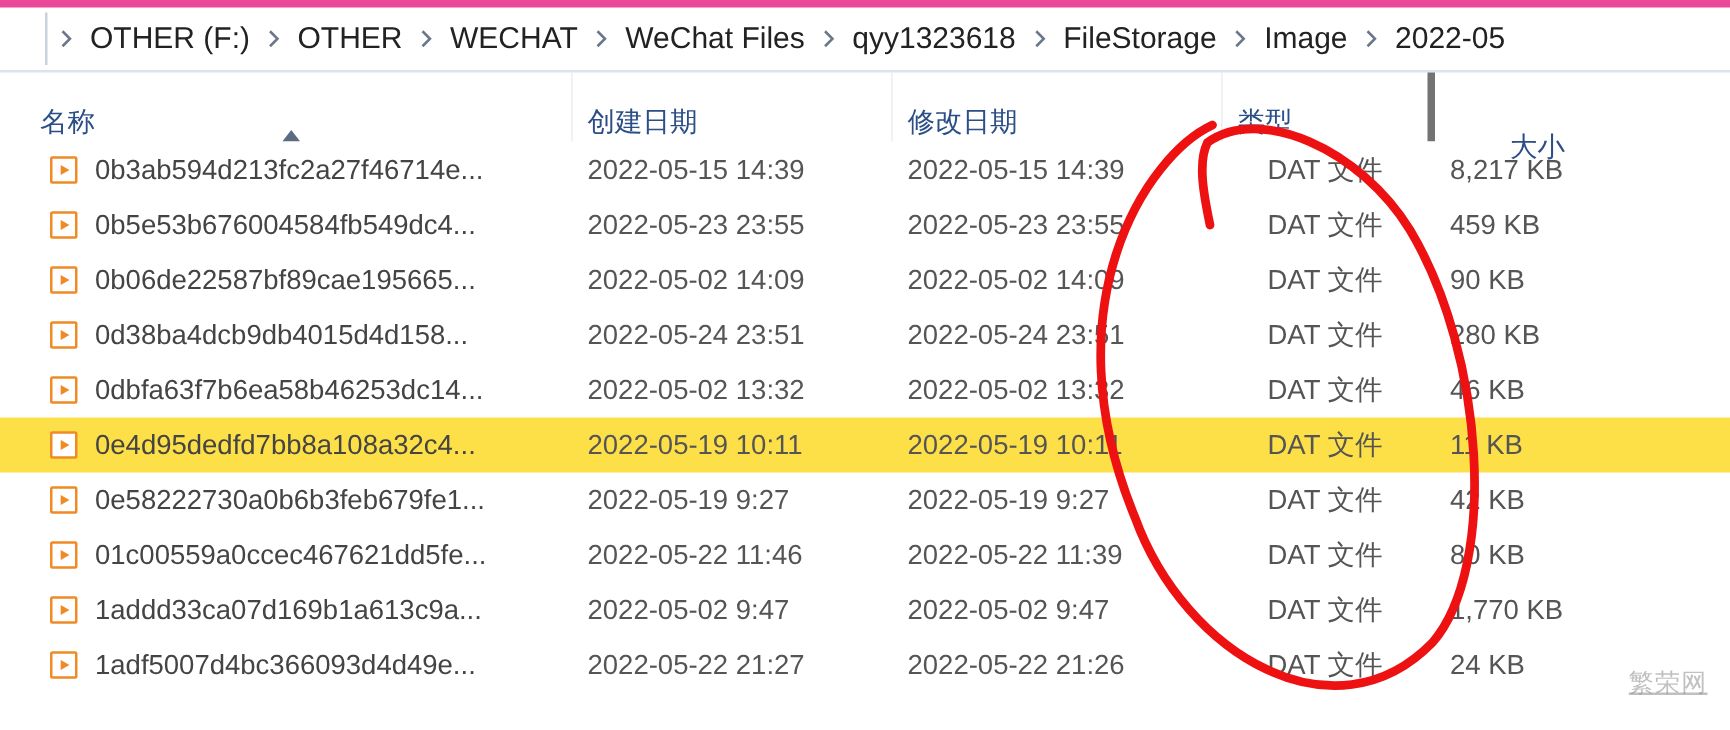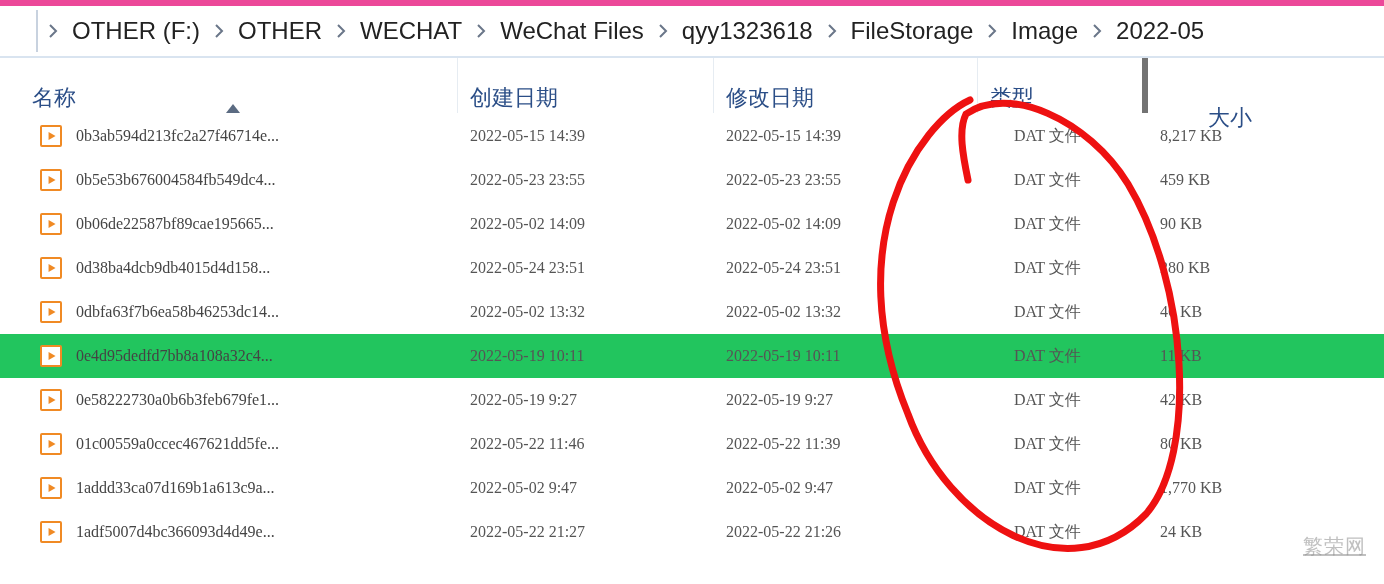--- a/index.html
+++ b/index.html
@@ -58,26 +58,25 @@
     border-right: 7px solid transparent;
     border-bottom: 9px solid #5b6b82;
   }
 
   
   .rows { display: flex; flex-direction: column; }
   .row {
     display: flex;
     height: 44px;
     align-items: center;
-    font-size: 16px;
+    font-size: 22px;
     color: #444;
     cursor: default;
-    font-family: Liberation Serif, serif;
-  }
-  .row.sel { background: #22c55e; }
+  }
+  .row.sel { background: #fde047; }
   .cell { padding-left: 12px; overflow: hidden; white-space: nowrap; text-overflow: clip; }
   .cell.name   { width: 458px; display: flex; align-items: center; padding-left: 40px; gap: 14px; }
   .cell.created{ width: 256px; color: #555; }
   .cell.modified{ width: 264px; color: #555; }
   .cell.type   { width: 170px; color: #555; padding-left: 36px; }
   .cell.size   { width: 220px; color: #555; padding-right: 46px; }
   .fname { overflow: hidden; text-overflow: ellipsis; white-space: nowrap; flex: 1; }
 
   
   .ficon {

